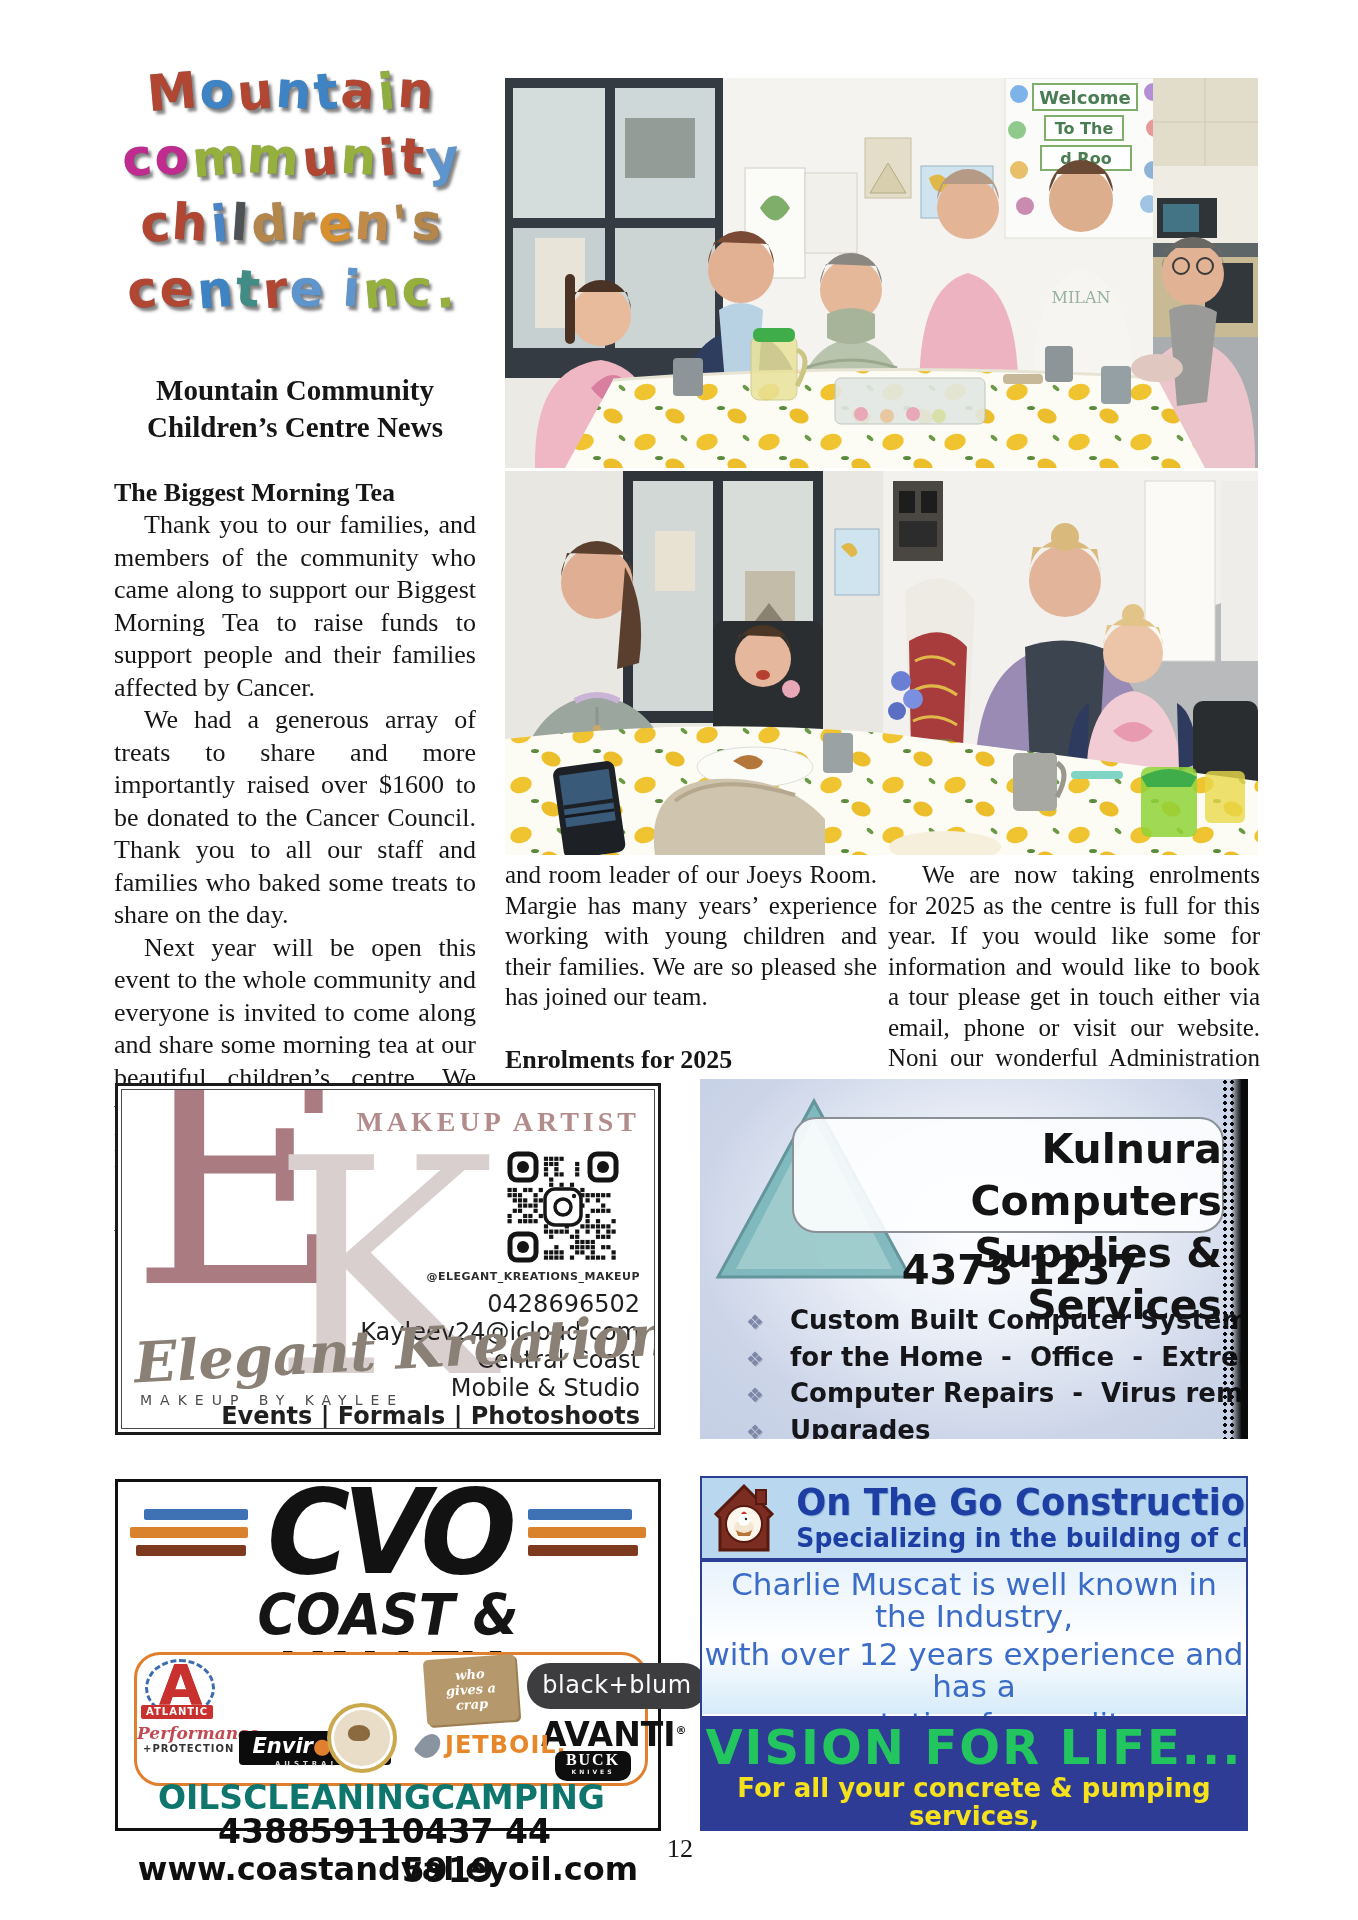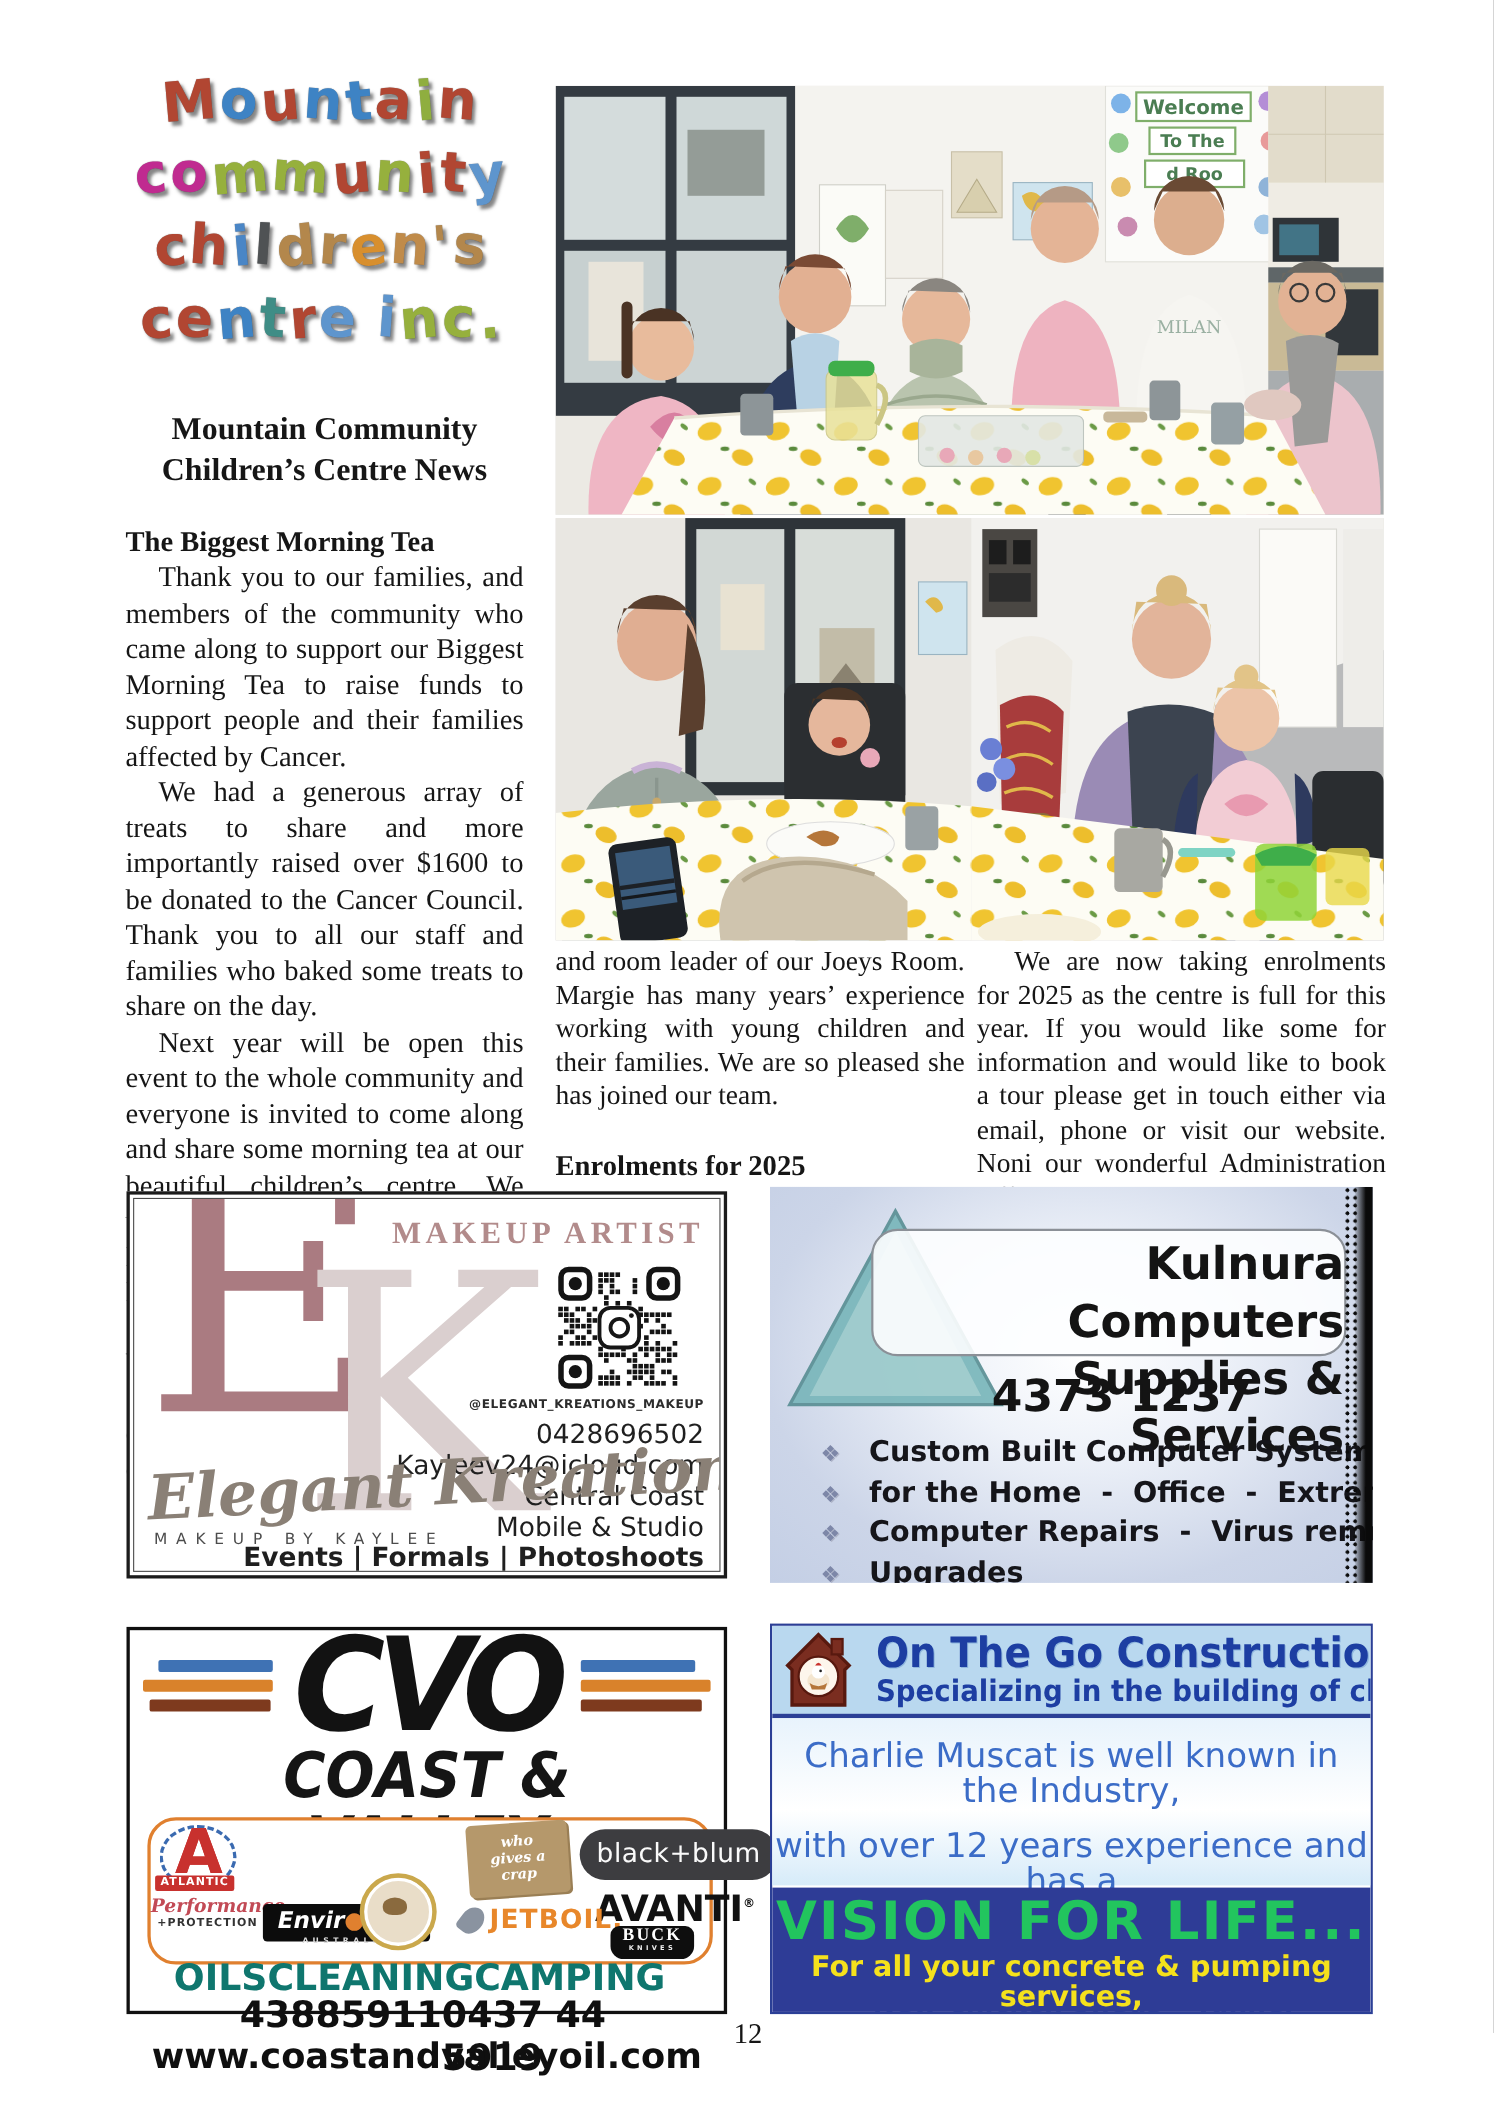--- a/index.html
+++ b/index.html
@@ -135,21 +135,21 @@
   .ad-otg{left:700px;top:1476px;width:548px;height:355px;border:2px solid #2b3f96;background:#fff;overflow:hidden;}
   .otg-head{position:absolute;left:0;top:0;width:100%;height:80px;background:#b9d8ef;border-bottom:4px solid #2b3f96;}
   .otg-house{position:absolute;left:4px;top:2px;}
   .otg-title{position:absolute;left:78px;top:4px;width:466px;text-align:center;
      font:800 38px/40px "DejaVu Sans",sans-serif;color:#1d3ea2;transform:scaleX(.93);transform-origin:center;
      text-shadow:1px 1px 0 #8fb6dd;white-space:nowrap;}
   .otg-sub{position:absolute;left:78px;top:46px;width:466px;text-align:center;
      font:800 27px/28px "DejaVu Sans",sans-serif;color:#1d3ea2;transform:scaleX(.93);white-space:nowrap;}
   .otg-body{position:absolute;left:0;top:84px;width:100%;height:152px;text-align:center;
      background:linear-gradient(180deg,#e8f3fc 0%,#ffffff 55%,#d6ebf9 100%);}
-  .otg-intro{font:31px/32px "DejaVu Sans",sans-serif;color:#3b6cc7;margin-top:18px;}
+  .otg-intro{font:31px/32px "DejaVu Sans",sans-serif;color:#3b6cc7;margin-top:6px;}
   .otg-s{font:600 24px/26px "DejaVu Sans",sans-serif;color:#2f58b8;}
   .otg-foot{position:absolute;left:0;bottom:0;width:100%;height:113px;background:#2e3c96;text-align:center;}
   .otg-vision{font:800 48px/54px "DejaVu Sans",sans-serif;color:#22c55e;letter-spacing:2px;margin-top:4px;}
   .otg-v{font:800 26px/28px "DejaVu Sans",sans-serif;color:#f5e11c;}
 </style>
 </head>
 <body>
 
 <div class="page">
 

